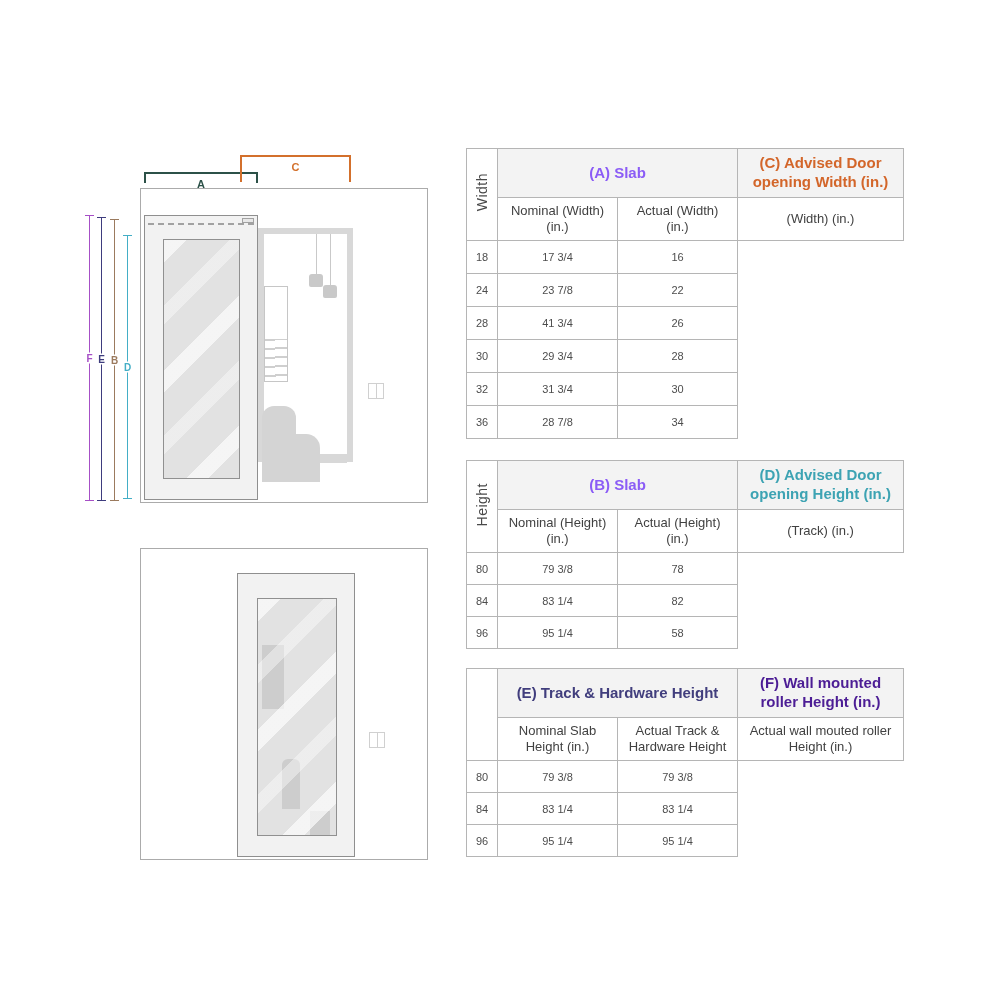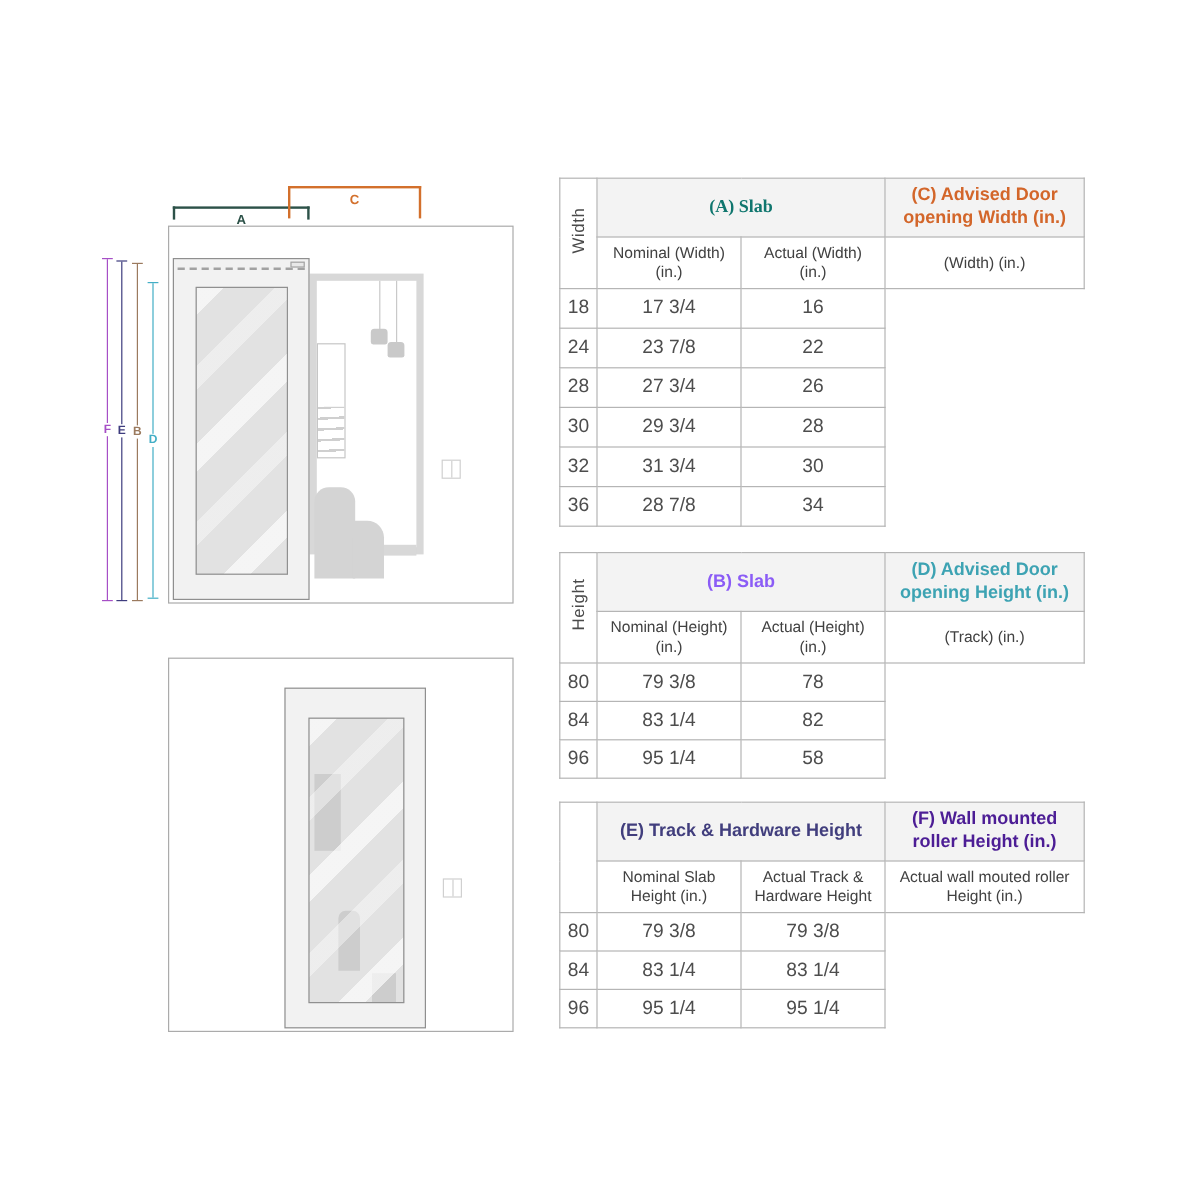--- a/index.html
+++ b/index.html
@@ -63,21 +63,21 @@
   .dim-table { position: absolute; left: 466px; }
   .t0 { top: 148px; }
   .t1 { top: 460px; }
   .t2 { top: 668px; }
   .dim-table table { border-collapse: collapse; table-layout: fixed; background: #fff; }
   .dim-table th, .dim-table td { border: 1px solid #b5b5b5; text-align: center; vertical-align: middle; }
   .side-cell { width: 31px; background: #fff; font-weight: normal; }
   .side-text { writing-mode: vertical-rl; transform: rotate(180deg); font-size: 14px; color: #4a4a4a; letter-spacing: 0.5px; }
   .group-row th.group-cell { height: 49px; background: #f3f3f3; font-size: 15px; font-weight: 600; line-height: 1.25; padding: 2px 6px; }
   .col-row th { height: 43px; font-weight: normal; font-size: 13px; color: #414141; line-height: 1.25; padding: 2px 6px; background: #fff; }
-  .dim-table tbody td { font-size: 16px; color: #4d4d4d; background: #fff; }
+  .dim-table tbody td { font-size: 11px; color: #4d4d4d; background: #fff; }
   .t0 tbody tr { height: 33px; }
   .t1 tbody tr, .t2 tbody tr { height: 32px; }
   col.c0, col.c1 { width: 120px; }
   col.c2 { width: 166px; }
 </style>
 </head>
 <body>
 
 <div id="canvas">
 
@@ -152,21 +152,21 @@
             <col class="side">
             <col class="c0">
             <col class="c1">
             <col class="c2">
           </colgroup>
       <thead>
         <tr class="group-row">
           <th class="side-cell" rowspan="8">
             <span class="side-text">Width</span>
           </th>
-          <th class="group-cell g1" colspan="2" style="color: #0f766e; font-family: Liberation Serif, serif;">(A) Slab</th>
+          <th class="group-cell g1" colspan="2" style="color: #8b5cf6;">(A) Slab</th>
           <th class="group-cell g2" style="color: rgb(211, 102, 42);">(C) Advised Door opening Width (in.)</th>
         </tr>
         <tr class="col-row">
           <th class="col-cell c0">Nominal (Width) (in.)</th>
           <th class="col-cell c1">Actual (Width) (in.)</th>
           <th class="col-cell c2">(Width) (in.)</th>
         </tr>
       </thead>
       <tbody>
             <tr>
@@ -174,21 +174,21 @@
               <td>17 3/4</td>
               <td>16</td>
             </tr>
             <tr>
               <td>24</td>
               <td>23 7/8</td>
               <td>22</td>
             </tr>
             <tr>
               <td>28</td>
-              <td>27 3/4</td>
+              <td>41 3/4</td>
               <td>26</td>
             </tr>
             <tr>
               <td>30</td>
               <td>29 3/4</td>
               <td>28</td>
             </tr>
             <tr>
               <td>32</td>
               <td>31 3/4</td>

